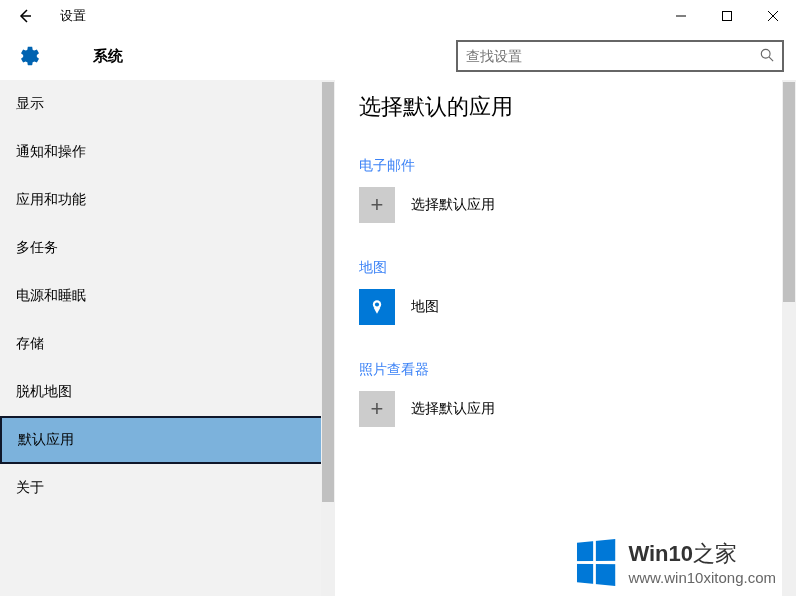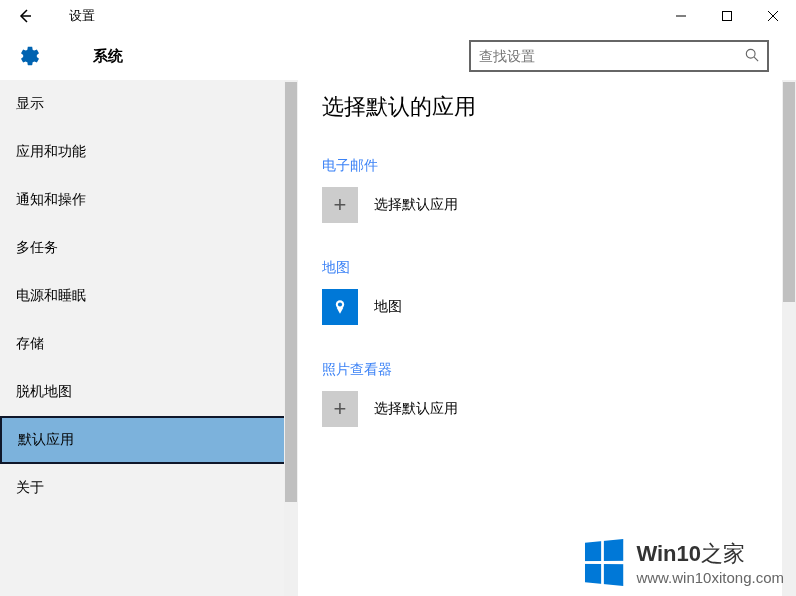--- a/index.html
+++ b/index.html
@@ -31,21 +31,21 @@
       height: 32px;
       display: flex;
       align-items: center;
       justify-content: center;
       font-size: 16px;
       color: #000;
     }
     .titlebar-title {
       font-size: 13px;
       color: #000;
-      margin-left: 21px;
+      margin-left: 12px;
     }
     .titlebar-controls {
       display: flex;
     }
     .titlebar-btn {
       width: 46px;
       height: 32px;
       display: flex;
       align-items: center;
       justify-content: center;
@@ -69,46 +69,46 @@
       margin-left: 6px;
       margin-right: 18px;
     }
     .header-title {
       font-size: 15px;
       font-weight: bold;
       color: #000;
       flex: 1;
     }
     .search-box {
-      width: 300px;
+      width: 328px;
       height: 32px;
       border: 2px solid #666;
       display: flex;
       align-items: center;
       padding: 0 8px;
-      margin-right: 17px;
+      margin-right: 2px;
     }
     .search-box input {
       flex: 1;
       border: none;
       outline: none;
       font-size: 14px;
       color: #666;
       background: transparent;
     }
     .search-icon {
       color: #666;
       font-size: 14px;
     }
     .main {
       display: flex;
       height: calc(596px - 80px);
     }
     .sidebar {
-      width: 298px;
+      width: 335px;
       background: #f2f2f2;
       overflow-y: auto;
       position: relative;
       text-align: center;
     }
     .sidebar-item {
       height: 48px;
       display: flex;
       align-items: center;
       padding-left: 16px;
@@ -200,21 +200,21 @@
     .content-thumb {
       position: absolute;
       right: 1px;
       top: 2px;
       width: 12px;
       height: 220px;
       background: #c0c0c0;
     }
     .watermark {
       position: absolute;
-      right: 12px;
+      right: 20px;
       bottom: 10px;
       display: flex;
       align-items: center;
       gap: 12px;
     }
     .watermark-logo {
       display: grid;
       grid-template-columns: repeat(2, 20px);
       grid-template-rows: repeat(2, 20px);
       gap: 3px;
@@ -290,24 +290,24 @@
     </span>
   </div>
 </div>
 
 <div class="main">
   <div class="sidebar">
     <div class="sidebar-item">
         <span>显示</span>
       </div>
     <div class="sidebar-item">
+        <span>通知和操作</span>
+      </div>
+    <div class="sidebar-item">
         <span>应用和功能</span>
-      </div>
-    <div class="sidebar-item">
-        <span>通知和操作</span>
       </div>
     <div class="sidebar-item">
         <span>多任务</span>
       </div>
     <div class="sidebar-item">
         <span>电源和睡眠</span>
       </div>
     <div class="sidebar-item">
         <span>存储</span>
       </div>

